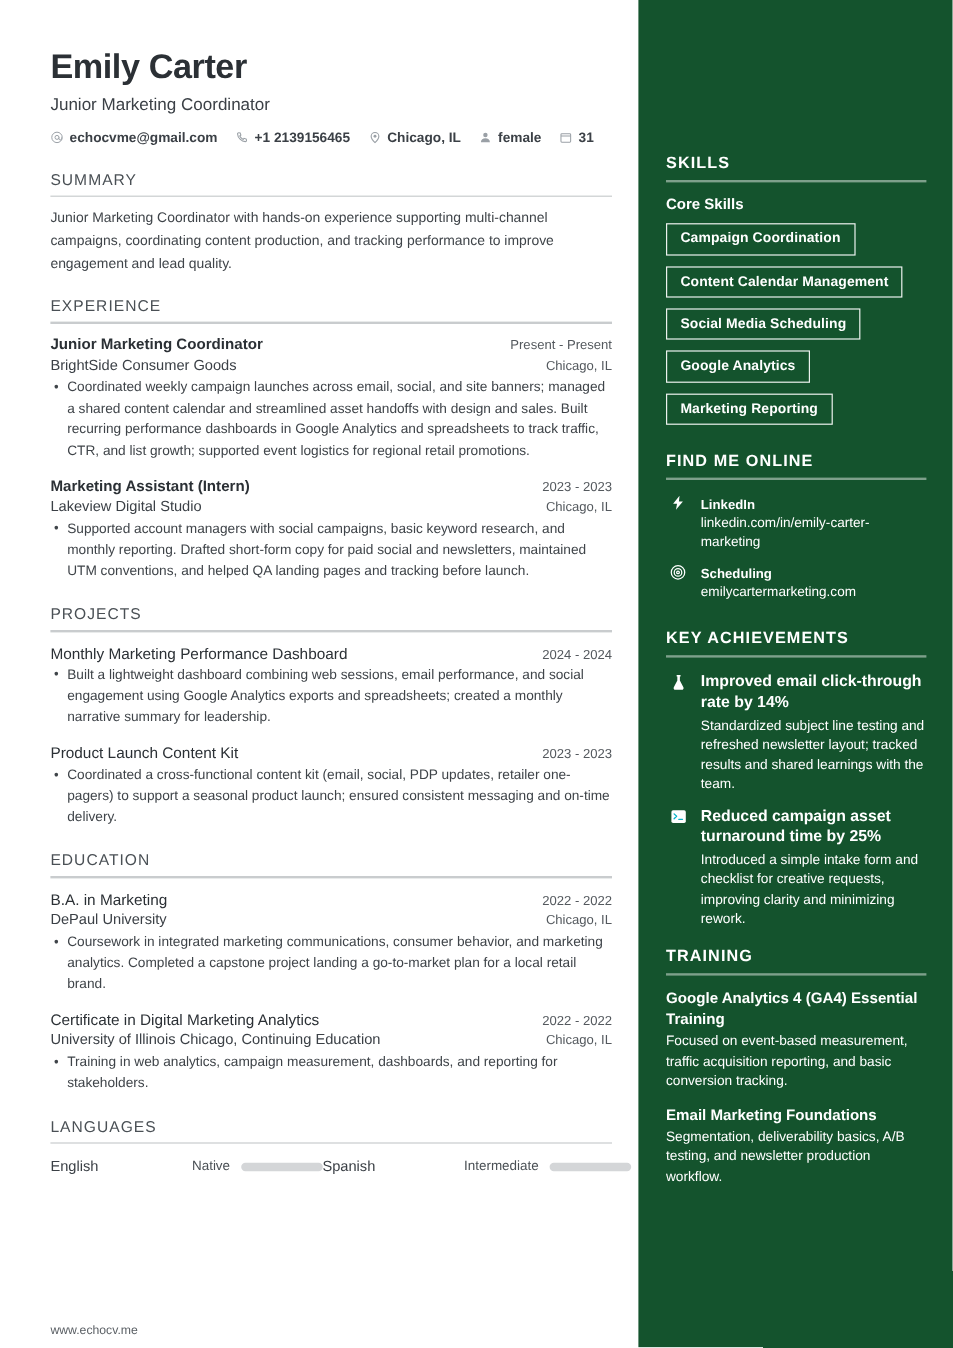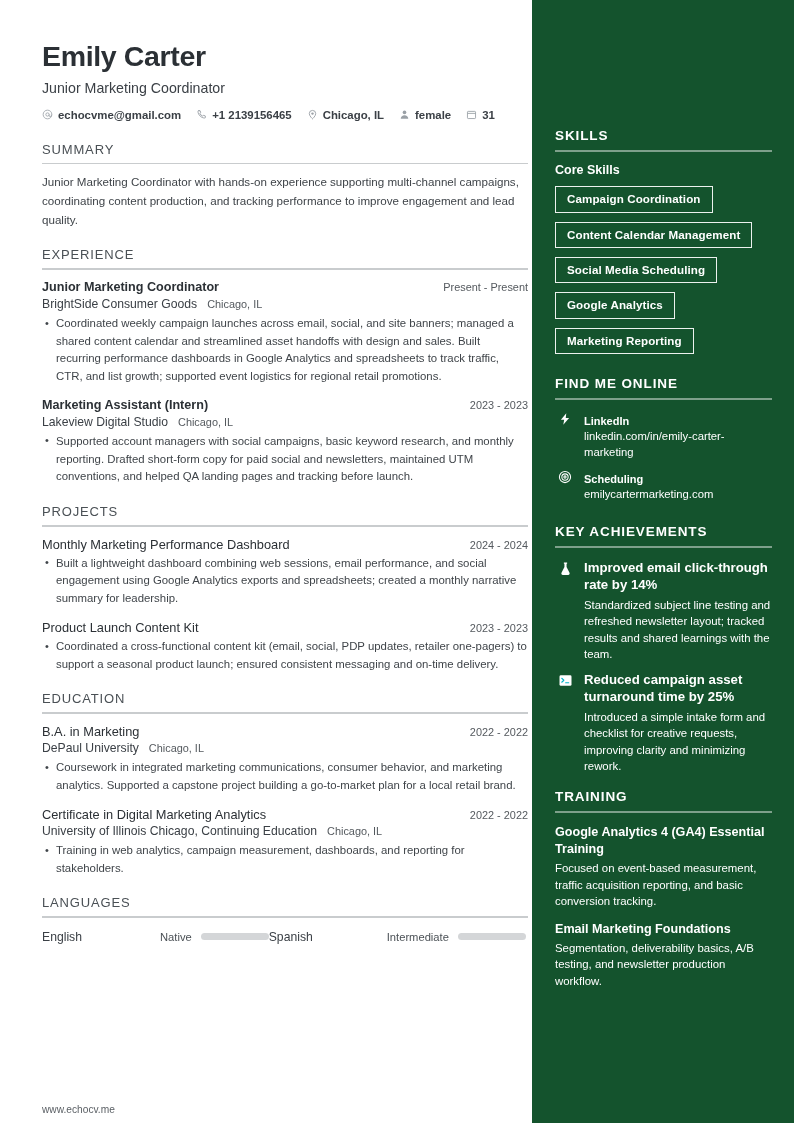--- a/index.html
+++ b/index.html
@@ -137,21 +137,21 @@
   }
 
   
   #main {
     position: absolute;
     top: 0;
     left: 0;
     width: 532px;
     height: 1123px;
     box-sizing: border-box;
-    padding: 40px 4px 0 42px;
+    padding: 40px 22px 0 42px;
     color: #2f3439;
   }
   #fullname {
     font-size: 28.5px;
     font-weight: 700;
     letter-spacing: -0.35px;
     color: #2b3035;
     line-height: 1.15;
     margin: 0 0 7px 0;
   }
@@ -220,20 +220,21 @@
   }
   .entry-title.reg { font-weight: 400; font-size: 12.8px; }
   .entry-date {
     font-size: 10.9px;
     color: #54595e;
     white-space: nowrap;
     padding-left: 10px;
   }
   .entry-sub {
     display: flex;
+    justify-content: space-between;
     align-items: baseline;
     margin-top: 0px;
   }
   .entry-org {
     font-size: 12.2px;
     color: #3b4046;
     line-height: 1.4;
   }
   .entry-loc {
     font-size: 10.9px;
@@ -521,21 +522,21 @@
           <div class="entry">
             <div class="entry-head">
               <span class="entry-title reg">B.A. in Marketing</span>
               <span class="entry-date">2022  -  2022</span>
             </div>
             <div class="entry-sub">
               <span class="entry-org">DePaul University</span>
               <span class="entry-loc">Chicago, IL</span>
             </div>
             <ul class="bullets">
-              <li>Coursework in integrated marketing communications, consumer behavior, and marketing analytics. Supported a capstone project building a go-to-market plan for a local retail brand.</li>
+              <li>Coursework in integrated marketing communications, consumer behavior, and marketing analytics. Completed a capstone project landing a go-to-market plan for a local retail brand.</li>
             </ul>
           </div>
           <div class="entry">
             <div class="entry-head">
               <span class="entry-title reg">Certificate in Digital Marketing Analytics</span>
               <span class="entry-date">2022  -  2022</span>
             </div>
             <div class="entry-sub">
               <span class="entry-org">University of Illinois Chicago, Continuing Education</span>
               <span class="entry-loc">Chicago, IL</span>

